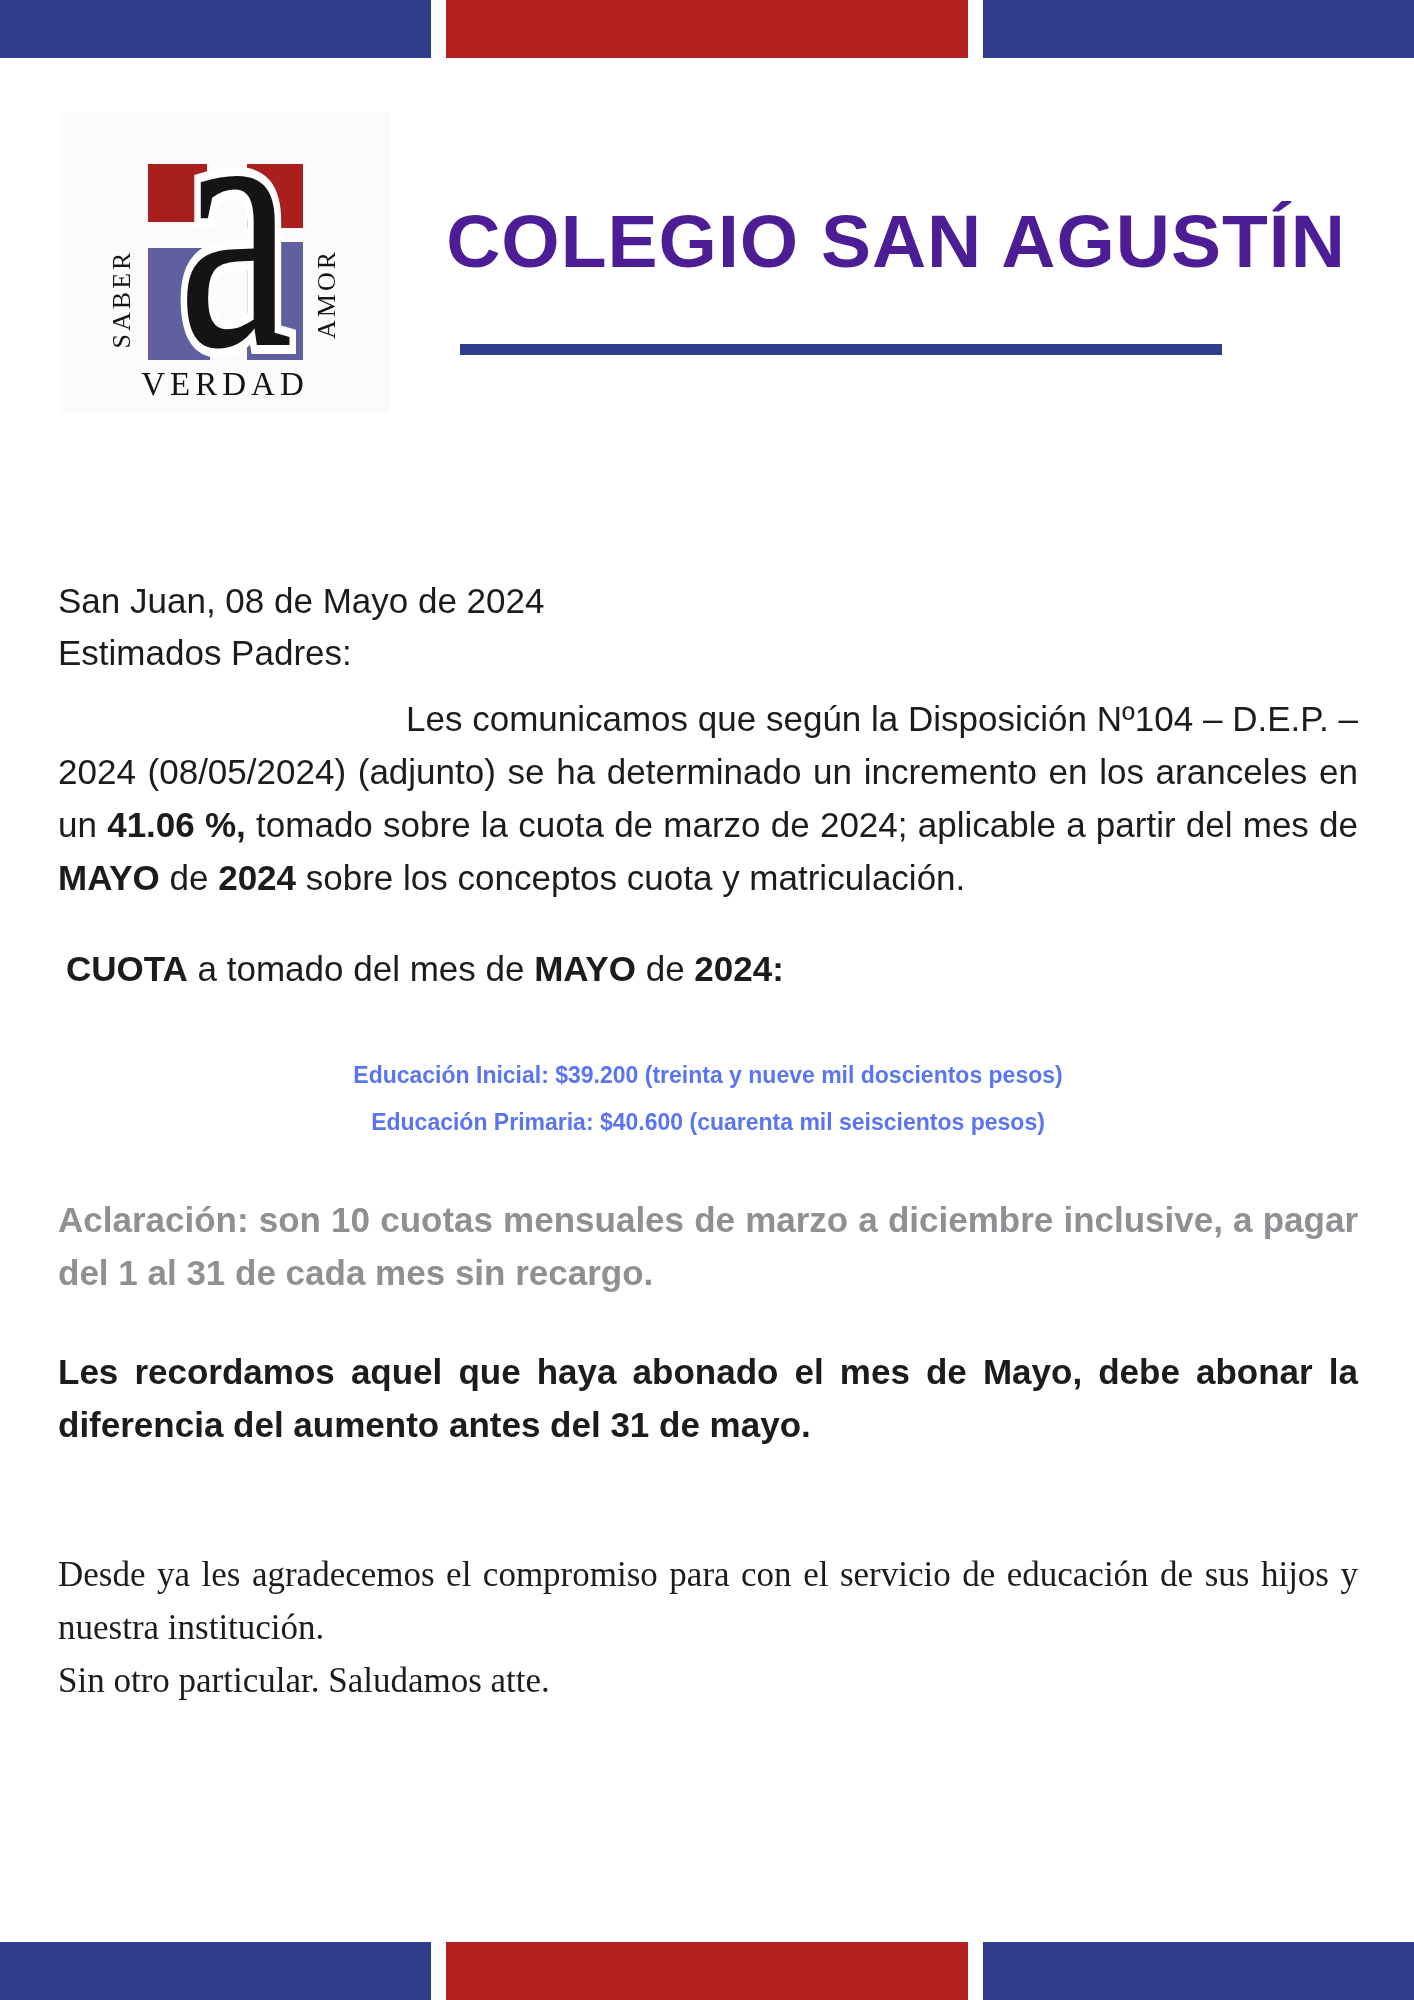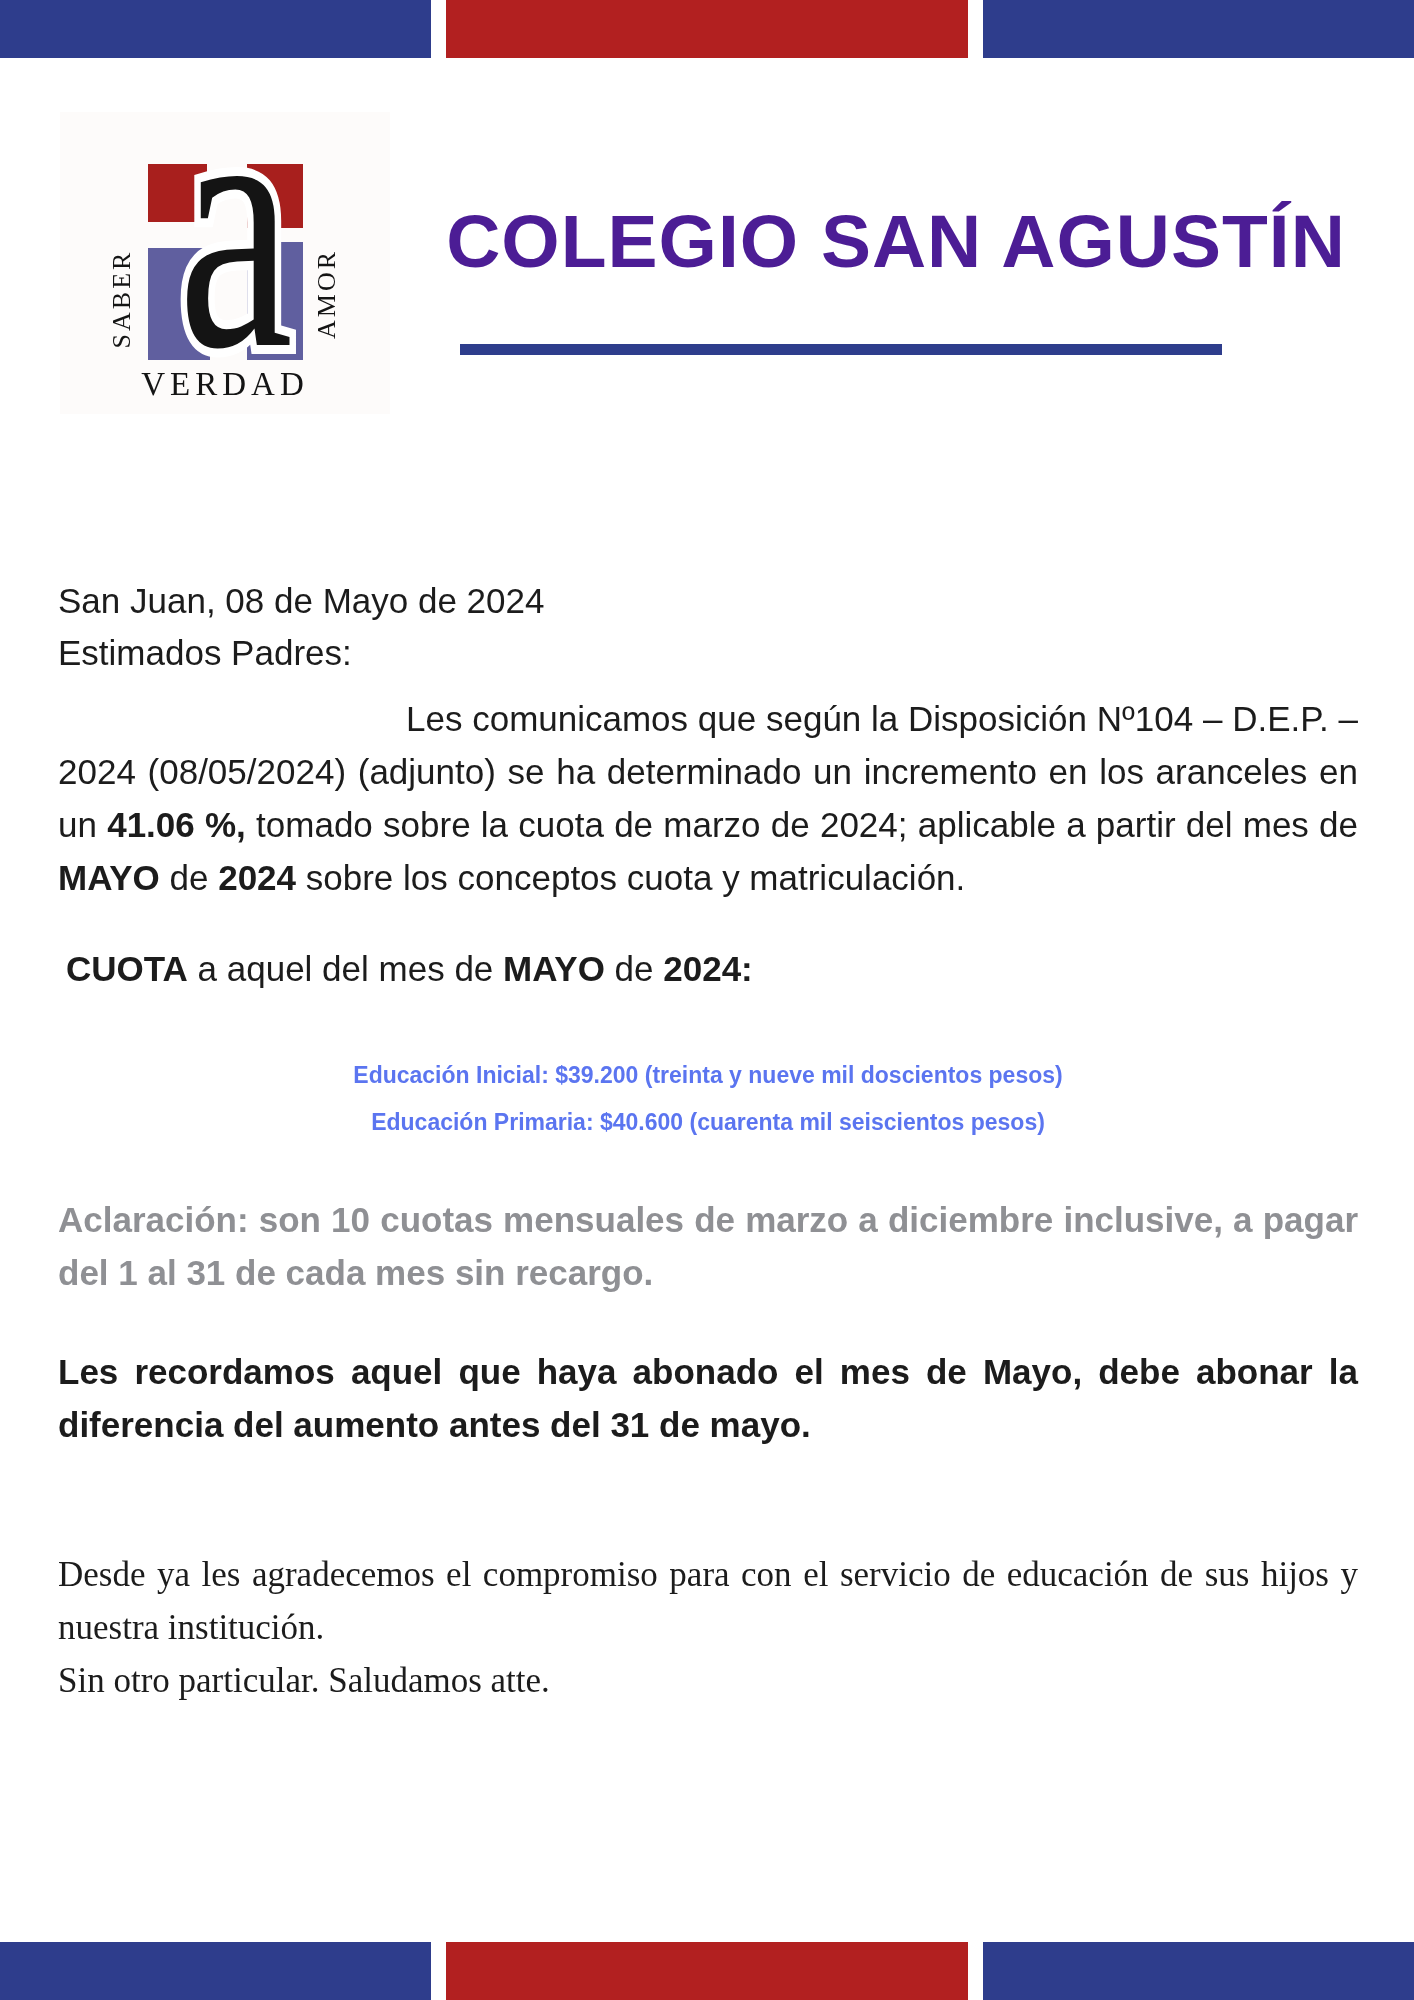--- a/index.html
+++ b/index.html
@@ -115,21 +115,21 @@
   <div class="title-underline"></div>
 
   <div class="content">
 
     <div class="date-line">San Juan, 08 de Mayo de 2024</div>
 
     <div class="salutation">Estimados Padres:</div>
 
     <div class="para-1"><span>Les comunicamos que según la Disposición Nº104 – D.E.P. –2024 (08/05/2024) (adjunto) se ha determinado un incremento en los aranceles en un </span><span class="b">41.06 %,</span><span> tomado sobre la cuota de marzo de 2024; aplicable a partir del mes de </span><span class="b">MAYO</span><span> de </span><span class="b">2024</span><span> sobre los conceptos cuota y matriculación.</span></div>
 
-    <div class="cuota-line"><span class="b">CUOTA</span><span> a aquel del mes de </span><span class="b">MAYO</span><span> de </span><span class="b">2024:</span></div>
+    <div class="cuota-line"><span class="b">CUOTA</span><span> a tomado del mes de </span><span class="b">MAYO</span><span> de </span><span class="b">2024:</span></div>
 
     <div class="fees">
       <div>Educación Inicial: $39.200 (treinta y nueve mil doscientos pesos)</div>
       <div>Educación Primaria: $40.600 (cuarenta mil seiscientos pesos)</div>
     </div>
 
     <div class="aclaracion">Aclaración: son 10 cuotas mensuales de marzo a diciembre inclusive, a pagar del 1 al 31 de cada mes sin recargo.</div>
 
     <div class="reminder">Les recordamos aquel que haya abonado el mes de Mayo, debe abonar la diferencia del aumento antes del 31 de mayo.</div>
 

